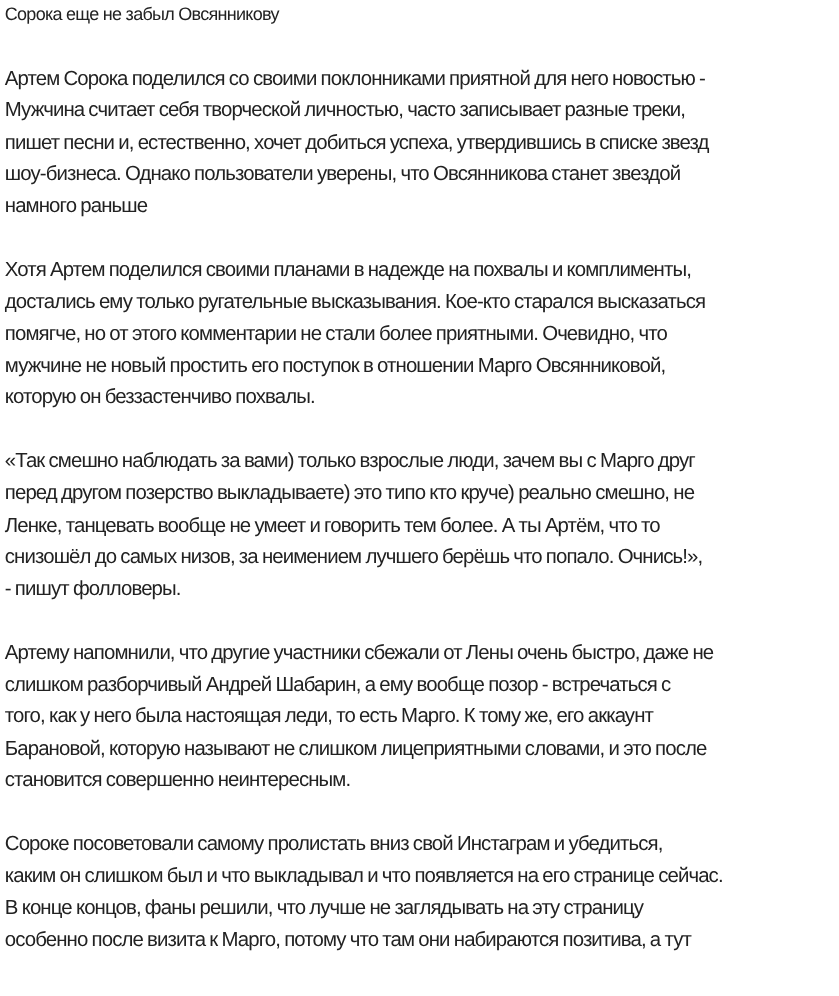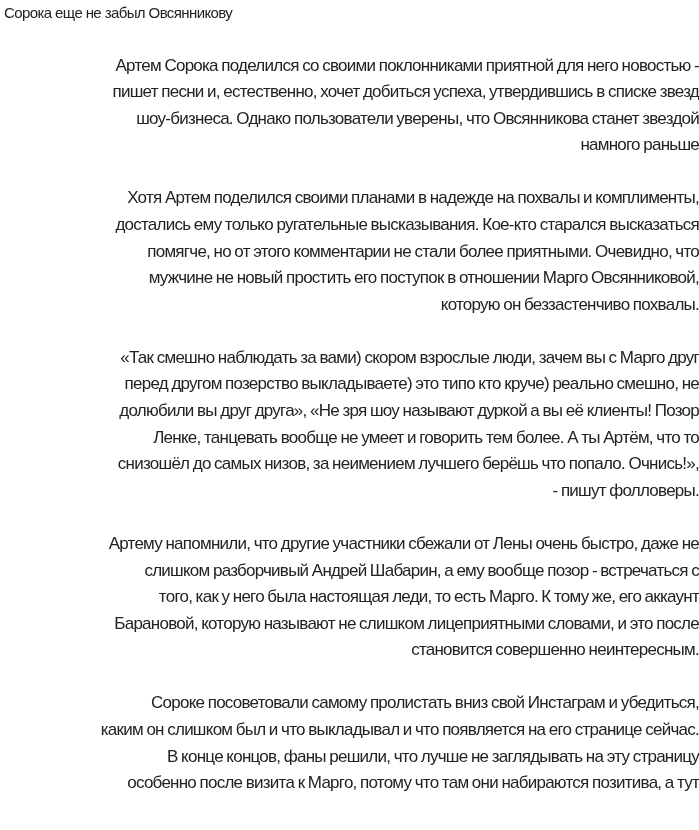--- a/index.html
+++ b/index.html
@@ -27,57 +27,56 @@
       height: 26px;
       margin: 0;
       padding-top: 0px;
       font-weight: normal;
       letter-spacing: -0.6px;
       white-space: nowrap;
     }
     .para {
       margin: 0;
       padding-top: 26.5px;
-      text-align: right;
     }
     .line {
       display: block;
       font-size: 17px;
       line-height: 26.6px;
       height: 26.6px;
       letter-spacing: -0.75px;
       word-spacing: -0.5px;
       white-space: nowrap;
     }
   </style>
 </head>
 <body>
 
 <div class="article">
   <h1 class="title">Сорока еще не забыл Овсянникову</h1>
 
   <p class="para">
     <span class="line">Артем Сорока поделился со своими поклонниками приятной для него новостью -</span>
+    <span class="line">Мужчина считает себя творческой личностью, часто записывает разные треки,</span>
     <span class="line">пишет песни и, естественно, хочет добиться успеха, утвердившись в списке звезд</span>
     <span class="line">шоу-бизнеса. Однако пользователи уверены, что Овсянникова станет звездой</span>
     <span class="line">намного раньше</span>
   </p>
 
   <p class="para">
     <span class="line">Хотя Артем поделился своими планами в надежде на похвалы и комплименты,</span>
     <span class="line">достались ему только ругательные высказывания. Кое-кто старался высказаться</span>
     <span class="line">помягче, но от этого комментарии не стали более приятными. Очевидно, что</span>
     <span class="line">мужчине не новый простить его поступок в отношении Марго Овсянниковой,</span>
     <span class="line">которую он беззастенчиво похвалы.</span>
   </p>
 
   <p class="para">
-    <span class="line">«Так смешно наблюдать за вами) скором взрослые люди, зачем вы с Марго друг</span>
+    <span class="line">«Так смешно наблюдать за вами) только взрослые люди, зачем вы с Марго друг</span>
     <span class="line">перед другом позерство выкладываете) это типо кто круче) реально смешно, не</span>
-    <span class="line">долюбили вы друг друга», «Не зря шоу называют дуркой а вы её клиенты! Позор</span>
     <span class="line">Ленке, танцевать вообще не умеет и говорить тем более. А ты Артём, что то</span>
     <span class="line">снизошёл до самых низов, за неимением лучшего берёшь что попало. Очнись!»,</span>
     <span class="line">- пишут фолловеры.</span>
   </p>
 
   <p class="para">
     <span class="line">Артему напомнили, что другие участники сбежали от Лены очень быстро, даже не</span>
     <span class="line">слишком разборчивый Андрей Шабарин, а ему вообще позор - встречаться с</span>
     <span class="line">того, как у него была настоящая леди, то есть Марго. К тому же, его аккаунт</span>
     <span class="line">Барановой, которую называют не слишком лицеприятными словами, и это после</span>

